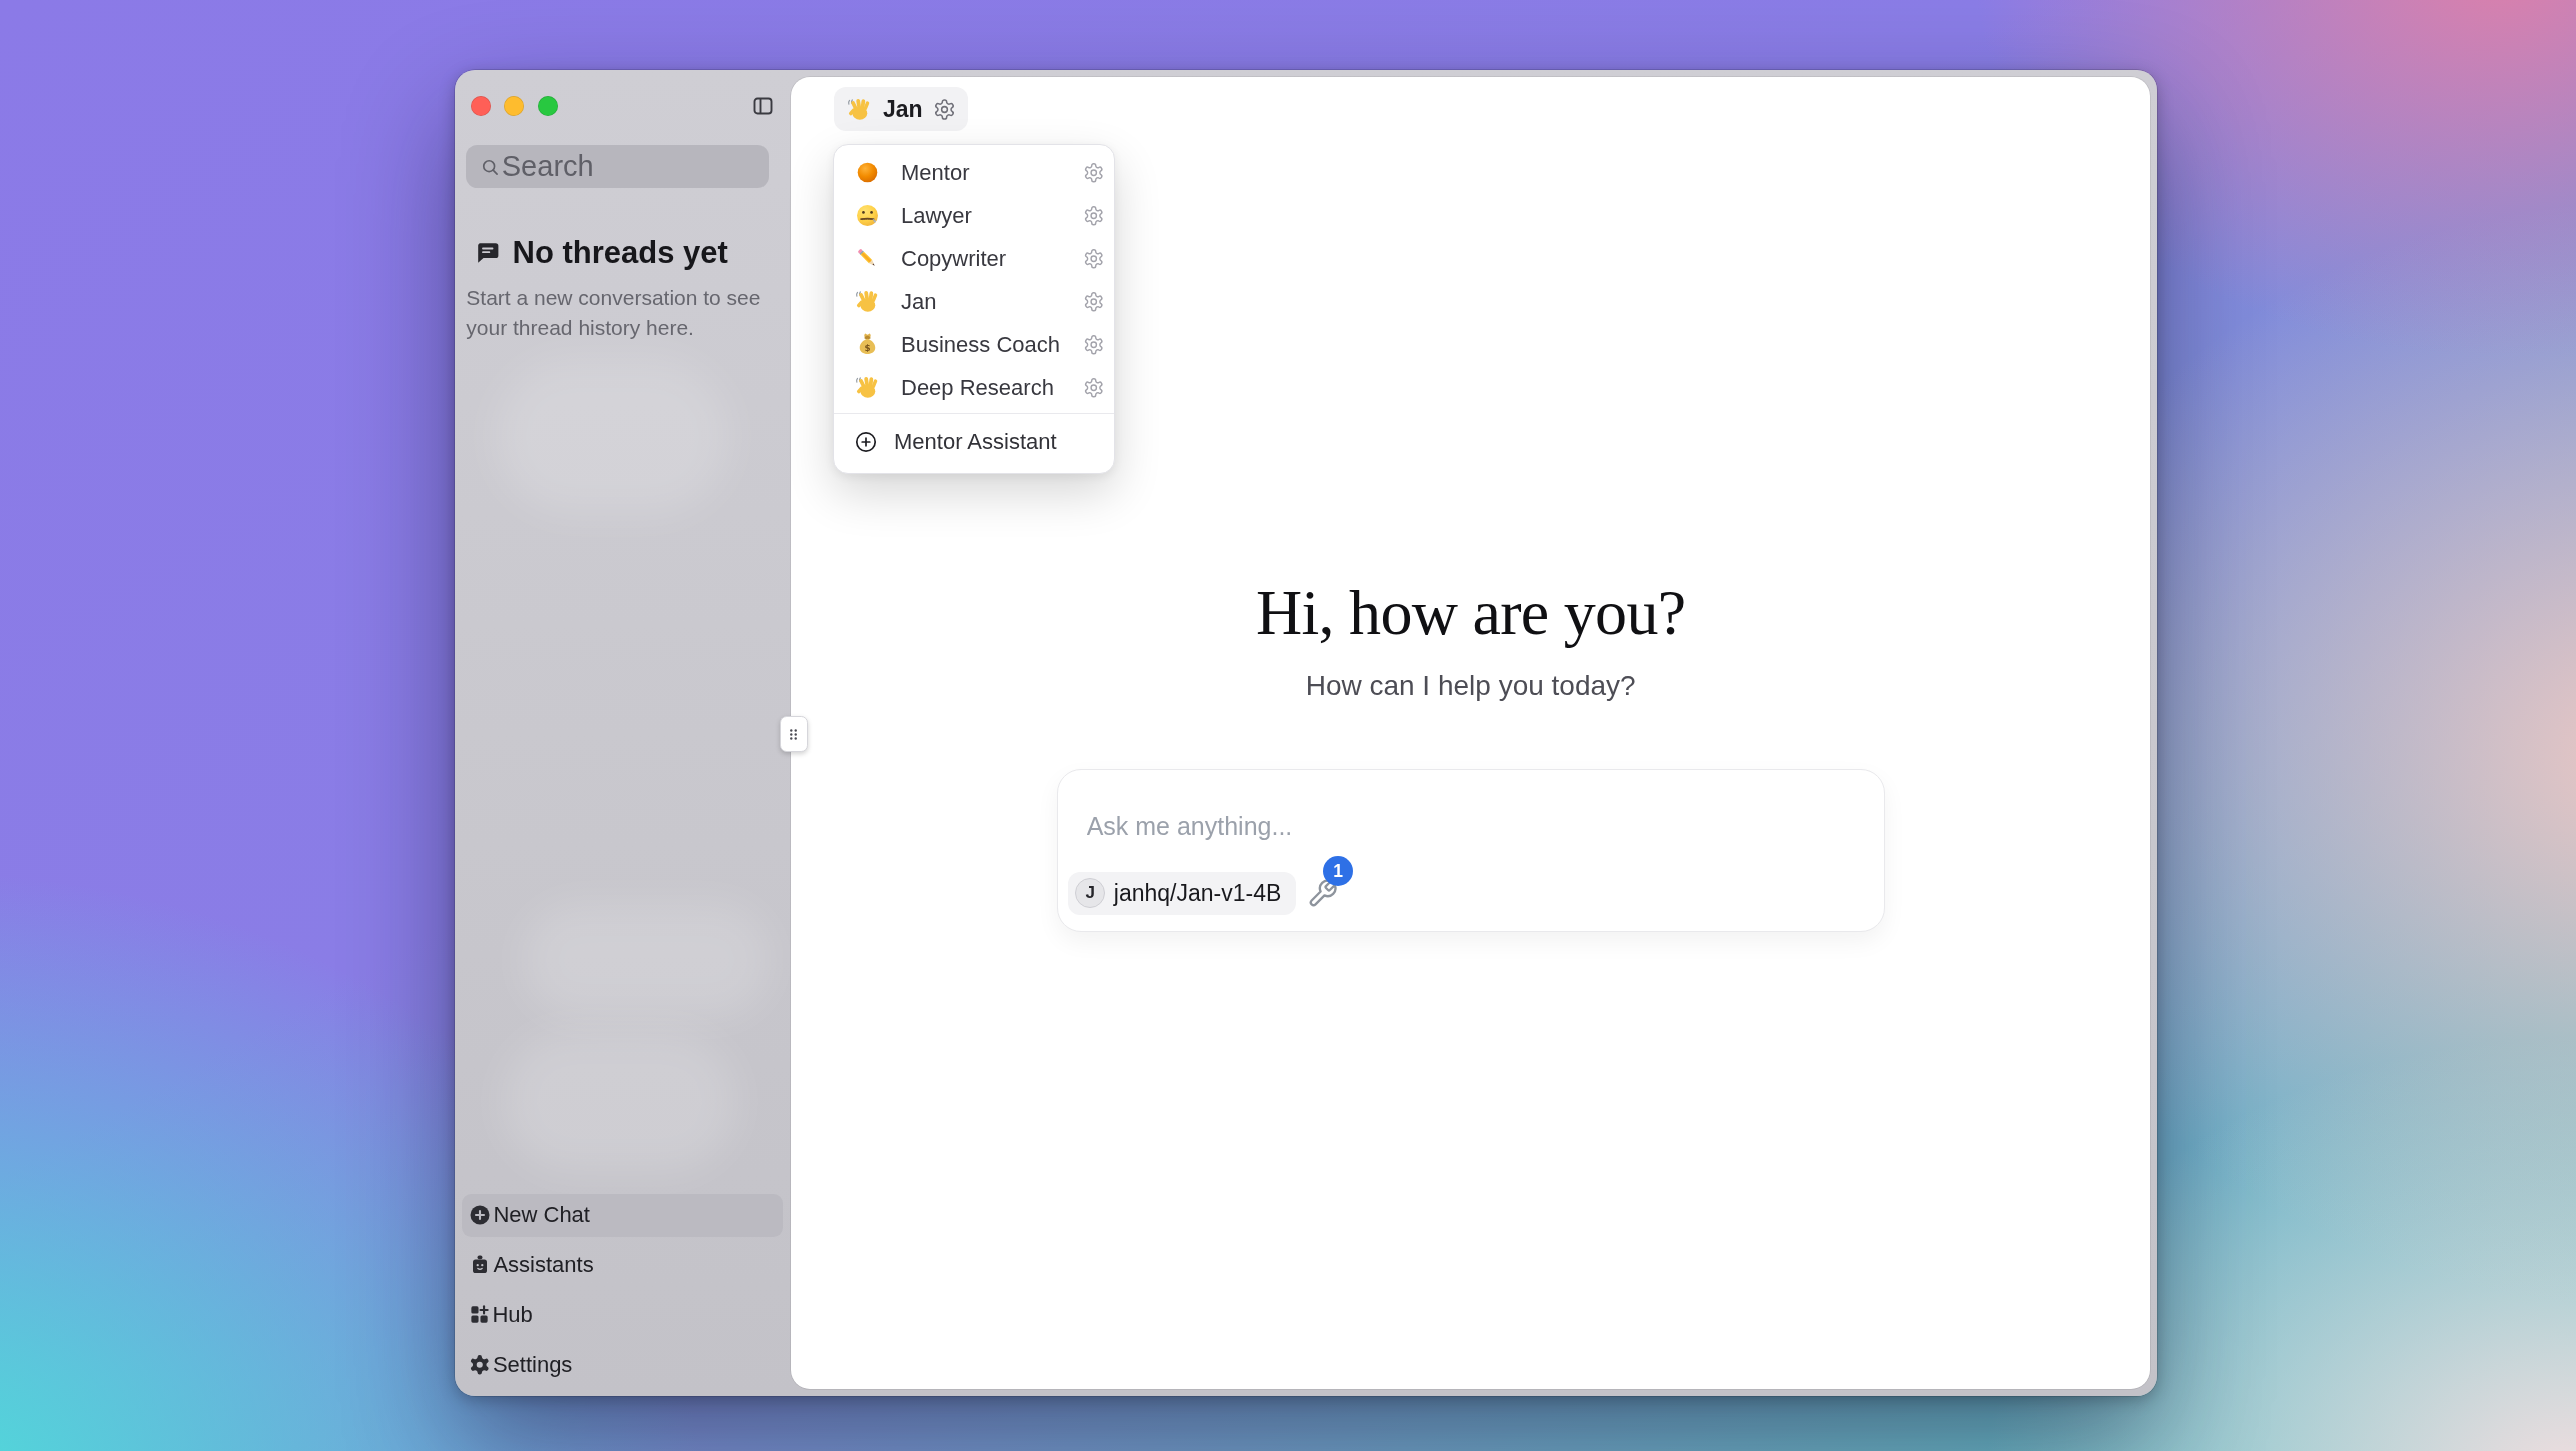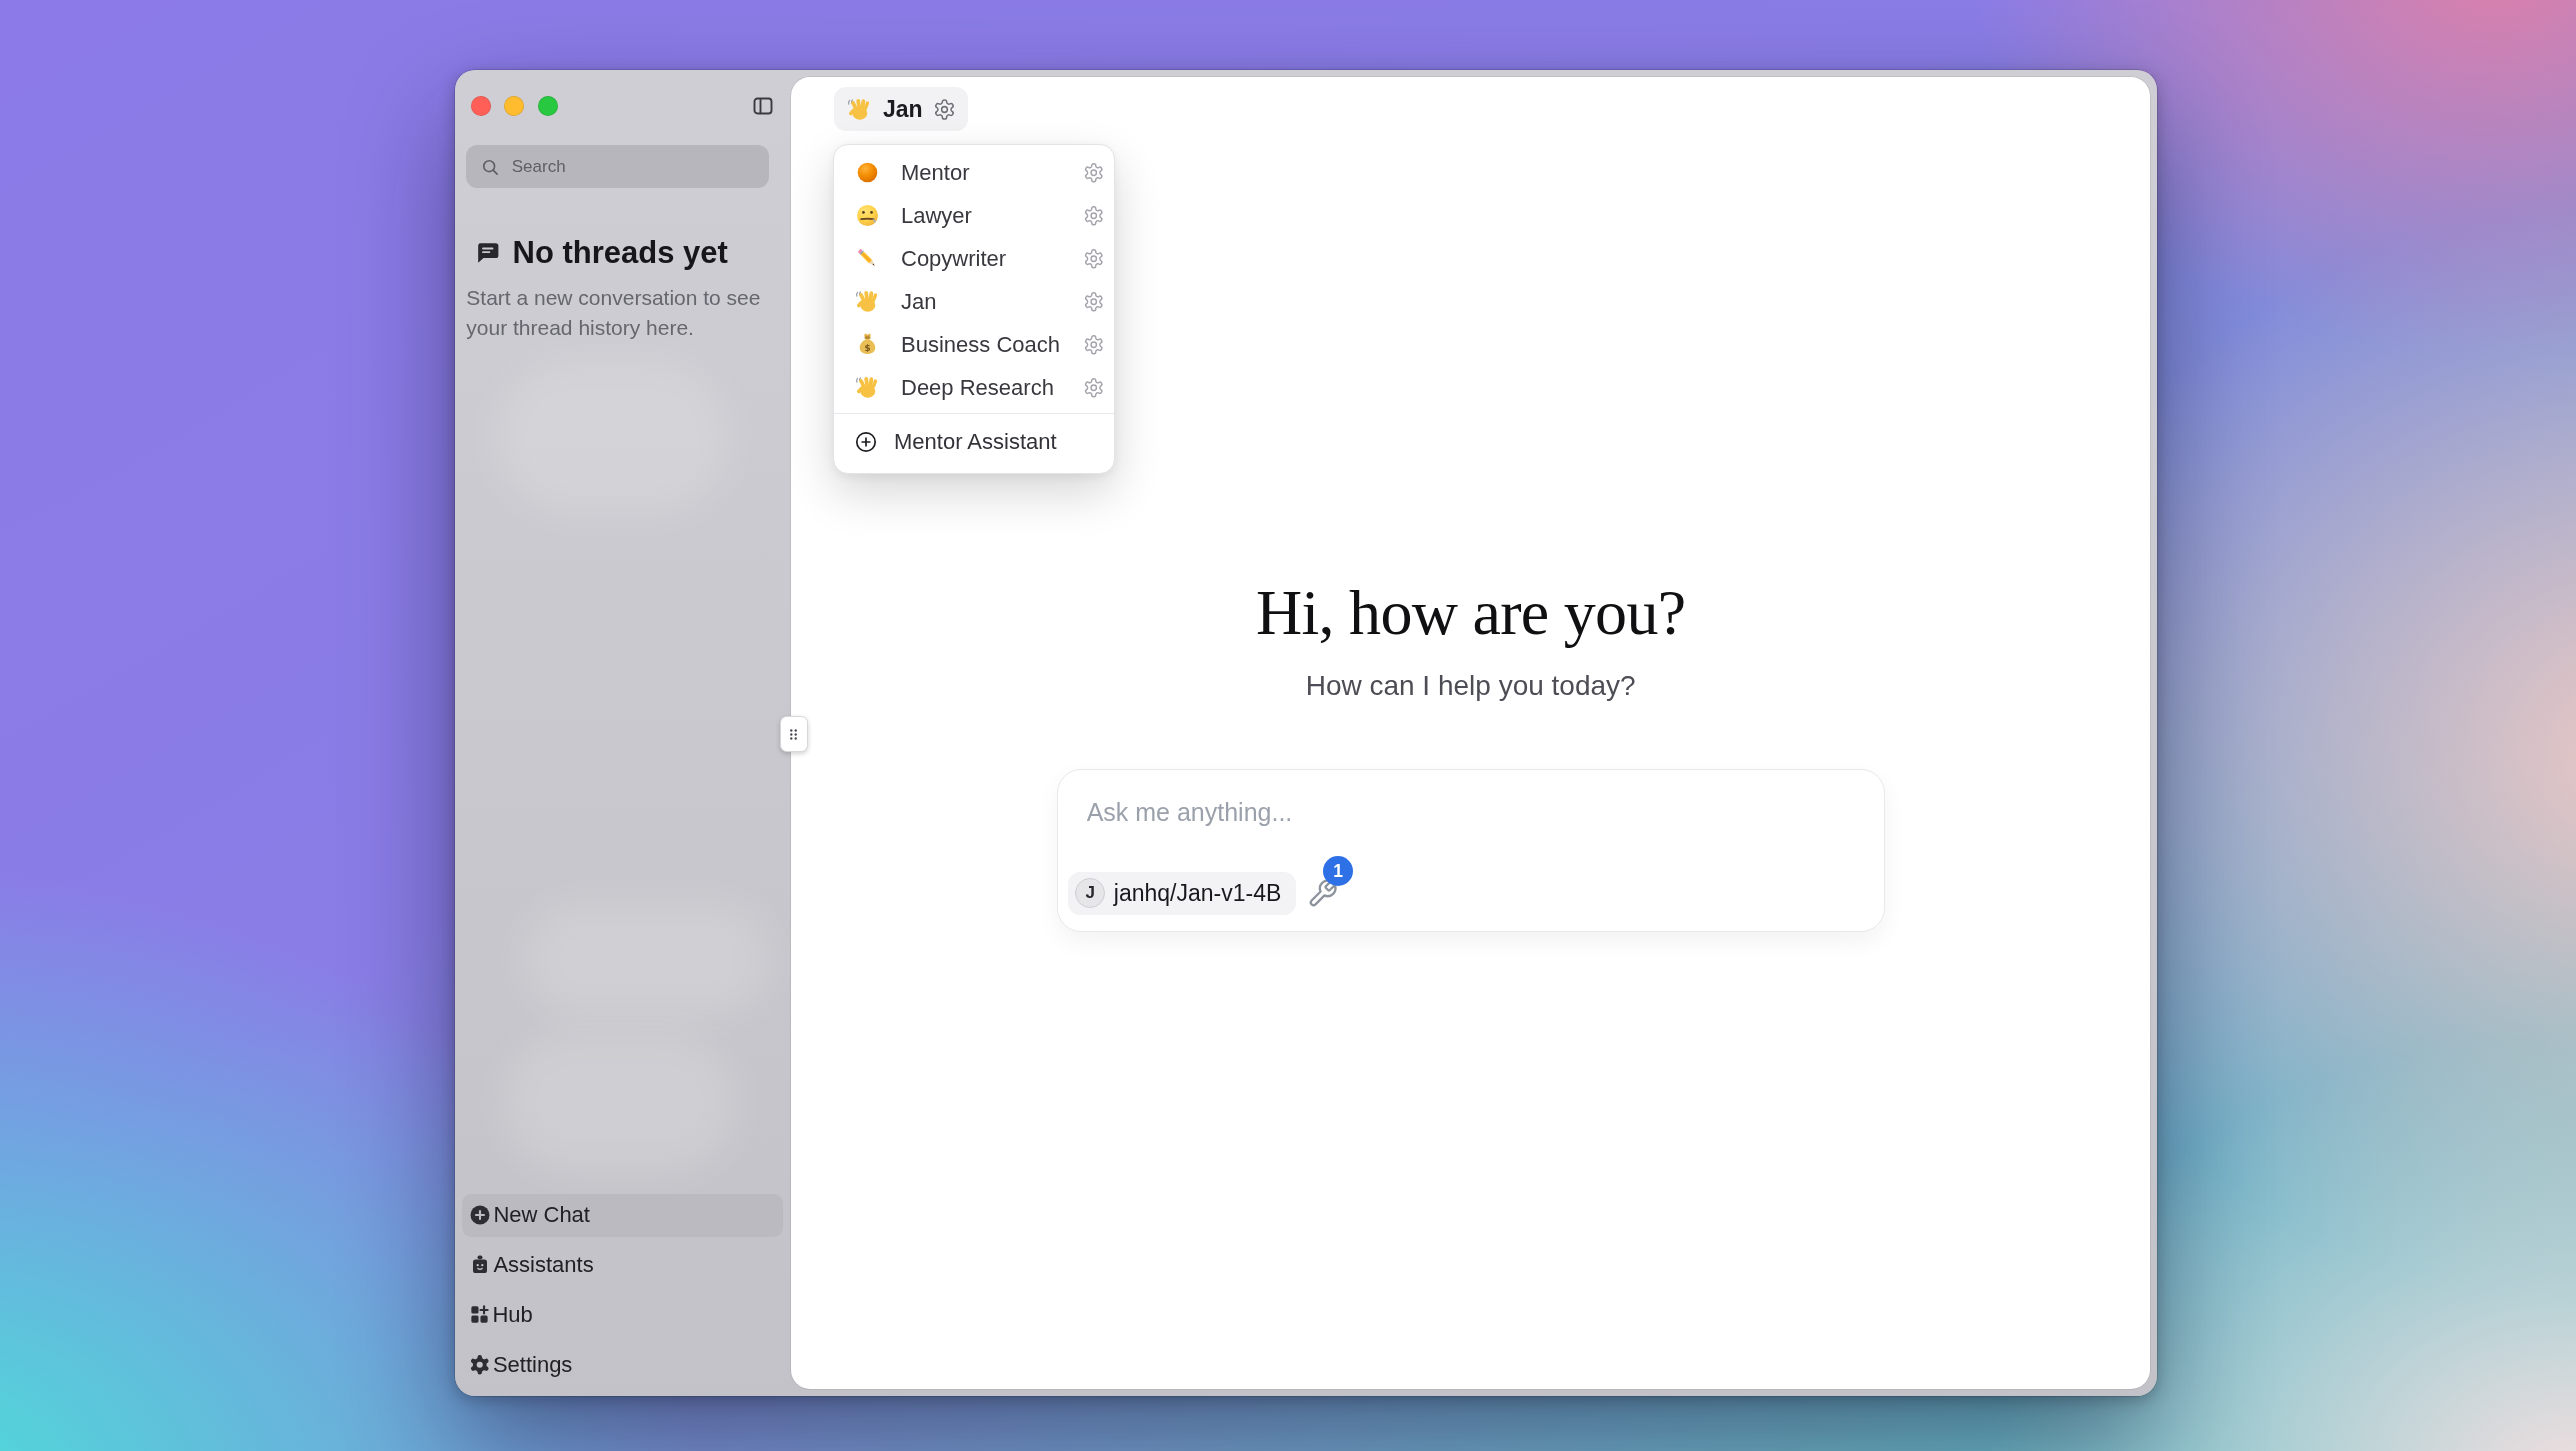--- a/index.html
+++ b/index.html
@@ -21,21 +21,21 @@
     background:linear-gradient(180deg,#cfced4 0%,#c3c2c8 100%);
     box-shadow:0 47px 108px rgba(15,18,48,.45),0 4px 16px rgba(0,0,0,.25),0 0 0 0.7px rgba(0,0,0,.18);}
   
   .sidebar{position:absolute;left:0;top:0;bottom:0;width:336px;}
   .traffic{position:absolute;left:16px;top:26px;display:flex;gap:13.4px;}
   .tl{width:20px;height:20px;border-radius:50%;box-shadow:inset 0 0 0 0.7px rgba(0,0,0,.14);cursor:default;}
   .tl.red{background:#FF5F57}.tl.yellow{background:#FEBC2E}.tl.green{background:#28C840}
   .panel-toggle{position:absolute;left:296px;top:24px;width:24px;height:24px;background:none;border:none;padding:0;color:#3a3a41;cursor:pointer;}
   .searchbox{position:absolute;left:11.4px;top:75px;width:303px;height:43px;border-radius:11.4px;background:#b7b6bd;display:flex;align-items:center;padding:0 12px 0 13.4px;box-sizing:border-box;}
   .searchbox .ic{color:#5f5f67;flex:0 0 auto;}
-  .searchbox input{flex:1;margin-left:10px;border:none;outline:none;background:transparent;font-size:17px;color:#3b3b42;font-family:inherit;min-width:0;}
+  .searchbox input{flex:1;margin-left:0;border:none;outline:none;background:transparent;font-size:29px;color:#3b3b42;font-family:inherit;min-width:0;}
   .searchbox input::placeholder{color:#5f5f67;opacity:1;}
   .empty{position:absolute;left:20px;top:165px;width:302px;}
   .empty-row{display:flex;align-items:center;gap:12px;}
   .empty-row .ic{color:#27272c;}
   .empty-title{font-size:31px;font-weight:600;color:#17171b;}
   .empty-desc{margin:12px 0 0 -8.7px;width:310px;font-size:21px;line-height:30px;color:#66666e;}
   .ghost{position:absolute;border-radius:81px;background:rgba(255,255,255,.16);filter:blur(19px);}
   .g1{left:40px;top:289px;width:235px;height:155px;}
   .g2{left:67px;top:833px;width:249px;height:114px;}
   .g3{left:47px;top:961px;width:235px;height:141px;}
@@ -58,21 +58,21 @@
   .mdivider{height:0.7px;background:#e9e9ed;margin:4px 0 0 0;}
   .menufoot{display:flex;align-items:center;height:56px;padding:0 9.4px 0 20px;cursor:pointer;}
   .menufoot .mlabel{margin-left:16px;font-size:22px;color:#323238;}
   .menufoot .ic{color:#1d1d22;}
 
   .hero{position:absolute;left:0;right:0;top:501px;text-align:center;}
   .hero h1{margin:0;font-family:"Liberation Serif","DejaVu Serif",serif;font-weight:400;font-size:64px;line-height:1.08;color:#101013;letter-spacing:-0.7px;}
   .hero p{margin:23px 0 0 0;font-size:28px;color:#4d4d55;}
 
   .composer{position:absolute;left:50%;transform:translateX(-50%);top:692px;width:828px;height:163px;background:#fff;border:1.3px solid #e9e9ec;border-radius:24px;box-shadow:0 9.4px 23px rgba(0,0,0,.05);box-sizing:border-box;}
-  .composer-input{position:absolute;left:27px;right:27px;top:22px;height:40px;border:none;outline:none;background:transparent;font-size:25px;color:#1f1f24;font-family:inherit;}
+  .composer-input{position:absolute;left:27px;right:27px;top:36px;height:40px;border:none;outline:none;background:transparent;font-size:25px;color:#1f1f24;font-family:inherit;}
   .composer-input::placeholder{color:#9ba1ab;opacity:1;}
   .composer-row{position:absolute;left:10.8px;bottom:16px;display:flex;align-items:center;}
   .model-pill{height:43px;border-radius:12px;background:#f3f3f5;display:flex;align-items:center;padding:0 15px 0 6.7px;gap:8.7px;cursor:pointer;}
   .avatar{width:30px;height:30px;border-radius:50%;background:#e6e6e9;border:1.3px solid #cfcfd4;box-sizing:border-box;display:grid;place-items:center;font-size:17px;font-weight:600;color:#26262b;}
   .model-name{font-size:23px;font-weight:500;color:#19191d;}
   .tools{position:relative;width:31px;height:31px;margin-left:10.8px;cursor:pointer;}
   .tools .ic{color:#8e949d;}
   .badge{position:absolute;left:16px;top:-21.5px;width:30px;height:30px;border-radius:50%;background:#2e70e6;color:#fff;font-size:17.5px;font-weight:600;display:grid;place-items:center;}
 
   .drag-handle{position:absolute;left:325px;top:646px;width:25.5px;height:34px;background:#fff;border:0.7px solid #d6d6db;border-radius:6.7px;box-shadow:0 2px 5.4px rgba(0,0,0,.18);display:grid;place-items:center;cursor:col-resize;z-index:6;}

